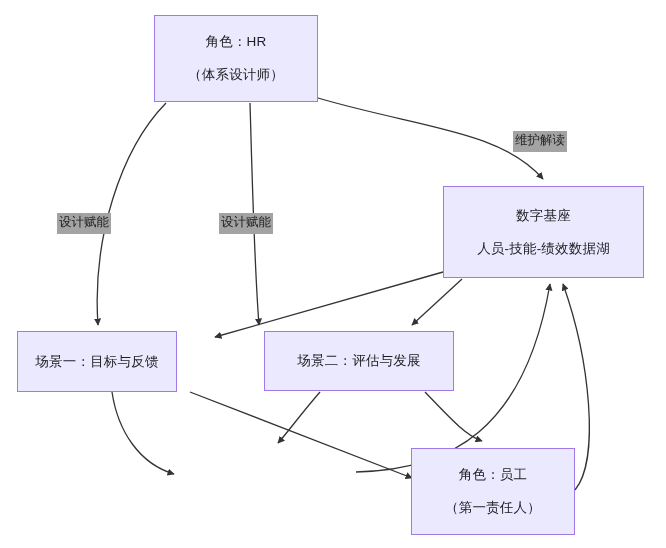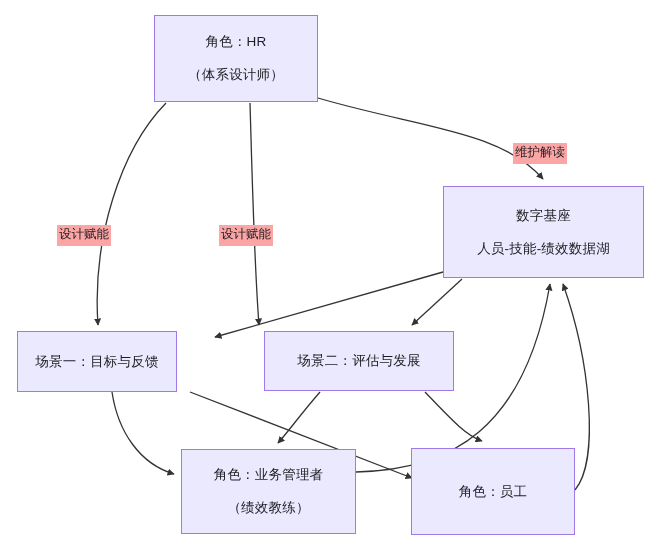--- a/index.html
+++ b/index.html
@@ -43,28 +43,27 @@
     color: #1c1c22;
     font-size: 13.5px;
     line-height: 1.15;
     letter-spacing: 0.2px;
     z-index: 2;
   }
   .node .line1 { display: block; }
   .node .line2 { display: block; margin-top: 17px; }
   .edge-label {
     position: absolute;
-    background: #fca5a5;
+    background: #a3a3a3;
     color: #1c1c22;
     font-size: 12.5px;
     line-height: 1.1;
     padding: 3px 2px 4px 2px;
     white-space: nowrap;
     z-index: 3;
-    margin-top: 12px;
   }
 </style>
 </head>
 <body>
 
 <div id="canvas">
 
   <svg class="edges" viewBox="0 0 666 548">
     <defs>
       <marker id="arrow" viewBox="0 0 10 10" refX="9" refY="5" markerWidth="5.5" markerHeight="5.5" orient="auto-start-reverse">
@@ -106,27 +105,24 @@
   </div>
 
   <div class="node" style="left:17px; top:331px; width:160px; height:61px;">
     <span class="line1">场景一：目标与反馈</span>
   </div>
 
   <div class="node" style="left:264px; top:331px; width:190px; height:60px;justify-content:center;">
     <span class="line1">场景二：评估与发展</span>
   </div>
 
-  <div class="node" style="left:181px; top:449px; width:175px; height:85px;">
-    <span class="line1">角色：业务管理者</span>
-    <span class="line2">（绩效教练）</span>
-  </div>
 
   <div class="node" style="left:411px; top:448px; width:164px; height:87px;">
     <span class="line1">角色：员工</span>
+    <span class="line2">（第一责任人）</span>
   </div>
 
   <div class="edge-label" style="left:57px; top:213px;">设计赋能</div>
 
   <div class="edge-label" style="left:219px; top:213px;">设计赋能</div>
 
   <div class="edge-label" style="left:513px; top:131px;">维护解读</div>
 
 </div>
 

